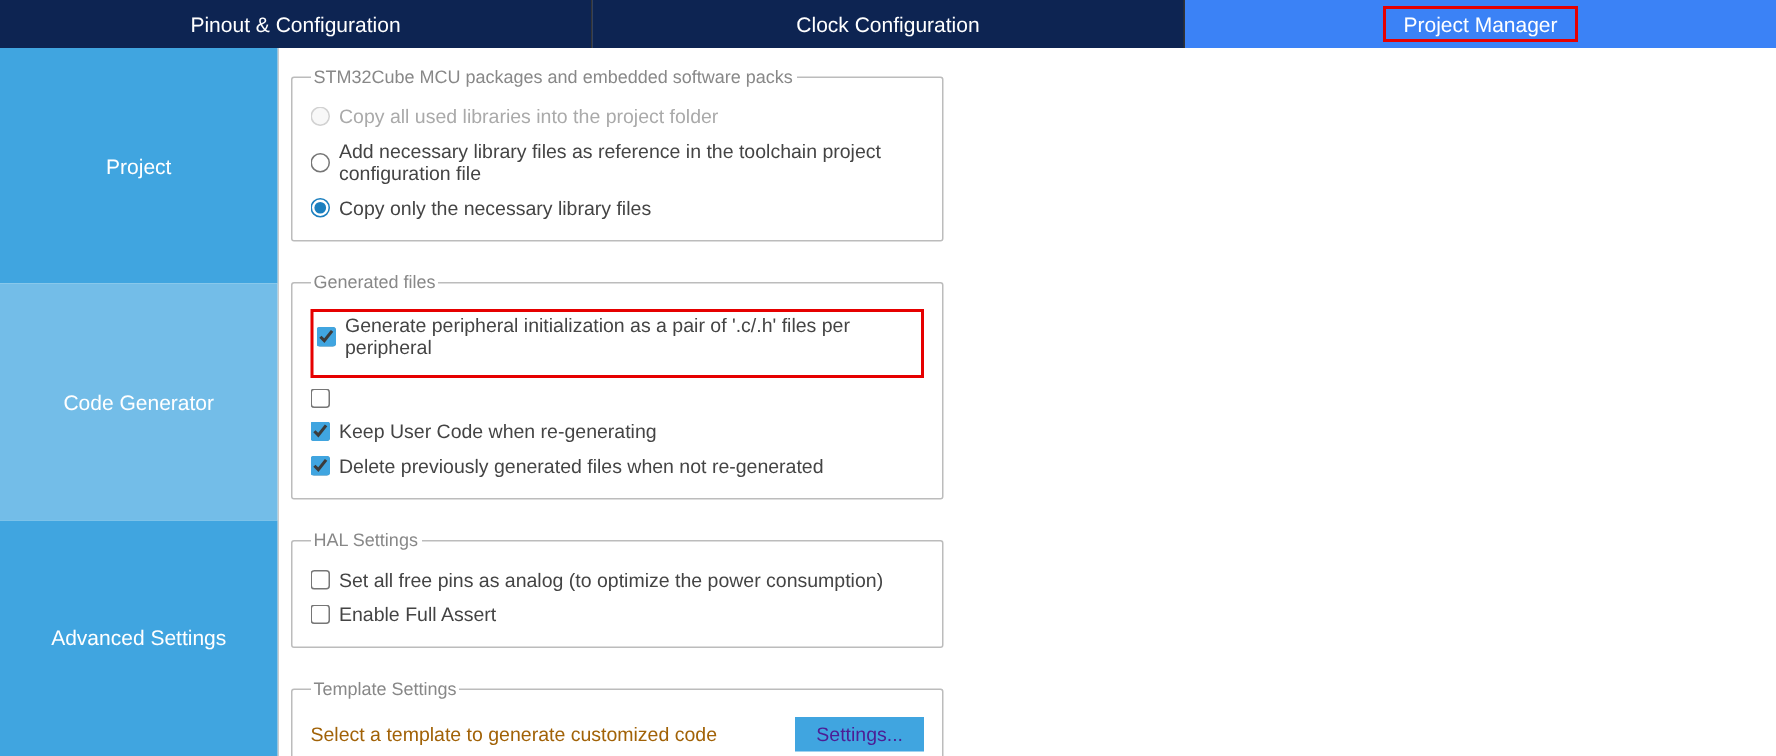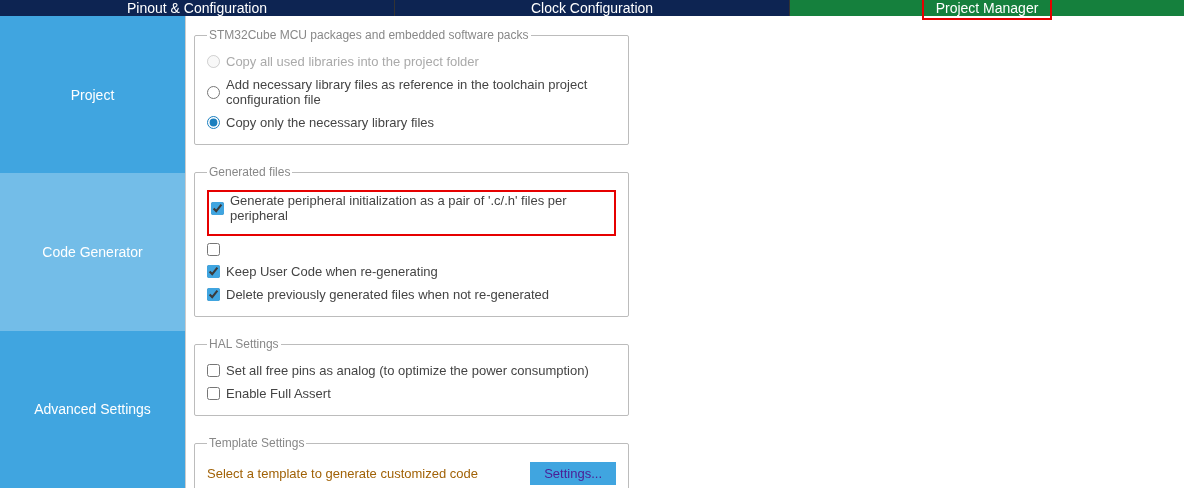--- a/index.html
+++ b/index.html
@@ -10,35 +10,35 @@
     body {
       font-family: Arial, Helvetica, sans-serif;
       font-size: 13px;
       background: #fff;
       width: 1184px;
       height: 504px;
       overflow: hidden;
     }
     .top-tabs {
       display: flex;
-      height: 16px;
+      height: 32px;
     }
     .top-tab {
       flex: 1;
       display: flex;
       align-items: center;
       justify-content: center;
       background: #0d2452;
       color: #fff;
       font-size: 14px;
       cursor: pointer;
       border-right: 1px solid #333;
     }
     .top-tab.active {
-      background: #15803d;
+      background: #3b82f6;
     }
     .top-tab:last-child {
       border-right: none;
     }
     .highlight-red {
       border: 2px solid #e60000;
       padding: 2px 12px;
     }
     .container {
       display: flex;

